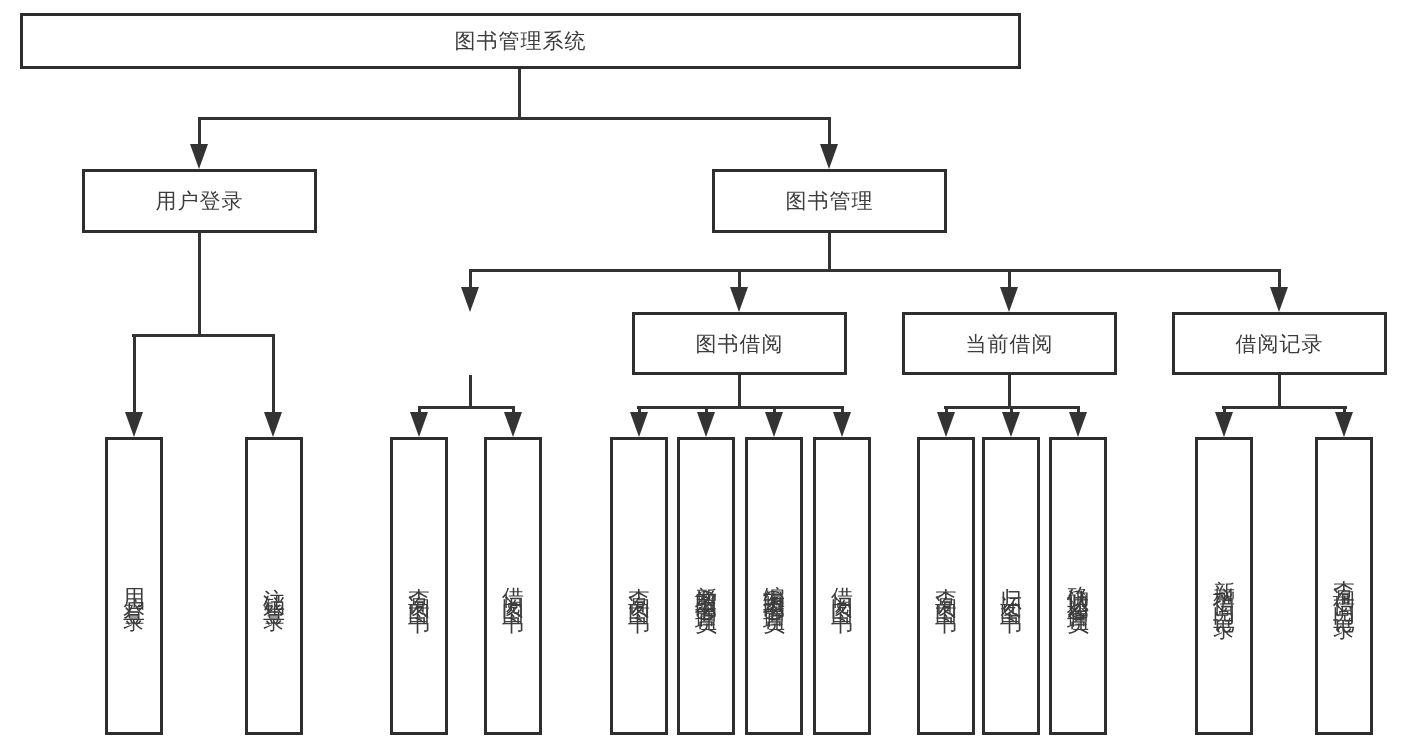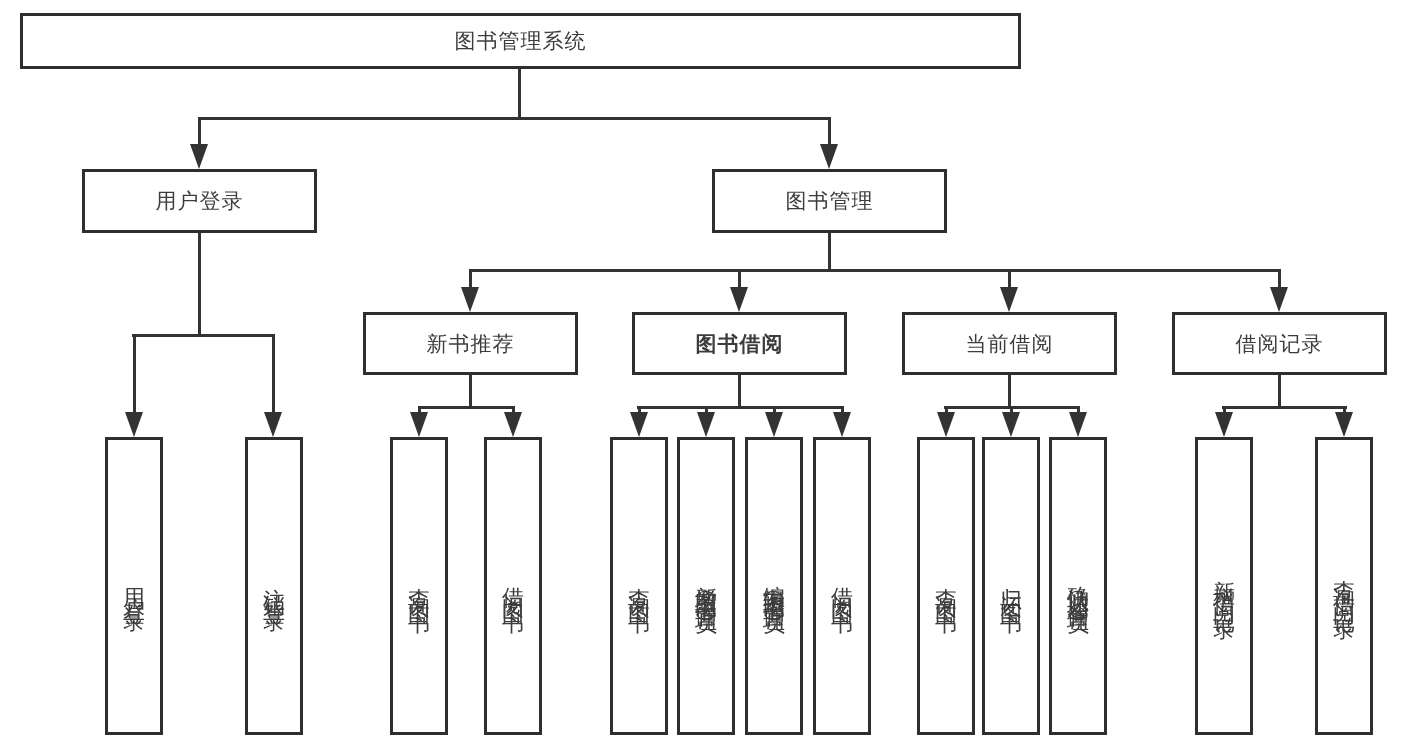--- a/index.html
+++ b/index.html
@@ -81,24 +81,21 @@
   <div class="hl" style="left:469px; top:269px; width:812px;"></div>
   <div class="vl" style="left:469px; top:269px; height:21px;"></div>
   <div class="ah" style="left:461px; top:287px;"></div>
   <div class="vl" style="left:738px; top:269px; height:21px;"></div>
   <div class="ah" style="left:730px; top:287px;"></div>
   <div class="vl" style="left:1008px; top:269px; height:21px;"></div>
   <div class="ah" style="left:1000px; top:287px;"></div>
   <div class="vl" style="left:1278px; top:269px; height:21px;"></div>
   <div class="ah" style="left:1270px; top:287px;"></div>
 
-  <div class="box hbox" style="left:363px; top:312px; width:215px; height:63px;">
-    <span>新书推荐</span>
-  </div>
-  <div class="box hbox" style="left:632px; top:312px; width:215px; height:63px;font-weight:bold;">
+  <div class="box hbox" style="left:632px; top:312px; width:215px; height:63px;">
     <span>图书借阅</span>
   </div>
   <div class="box hbox" style="left:902px; top:312px; width:215px; height:63px;">
     <span>当前借阅</span>
   </div>
   <div class="box hbox" style="left:1172px; top:312px; width:215px; height:63px;">
     <span>借阅记录</span>
   </div>
 
   <div class="vl" style="left:469px; top:375px; height:33px;"></div>

